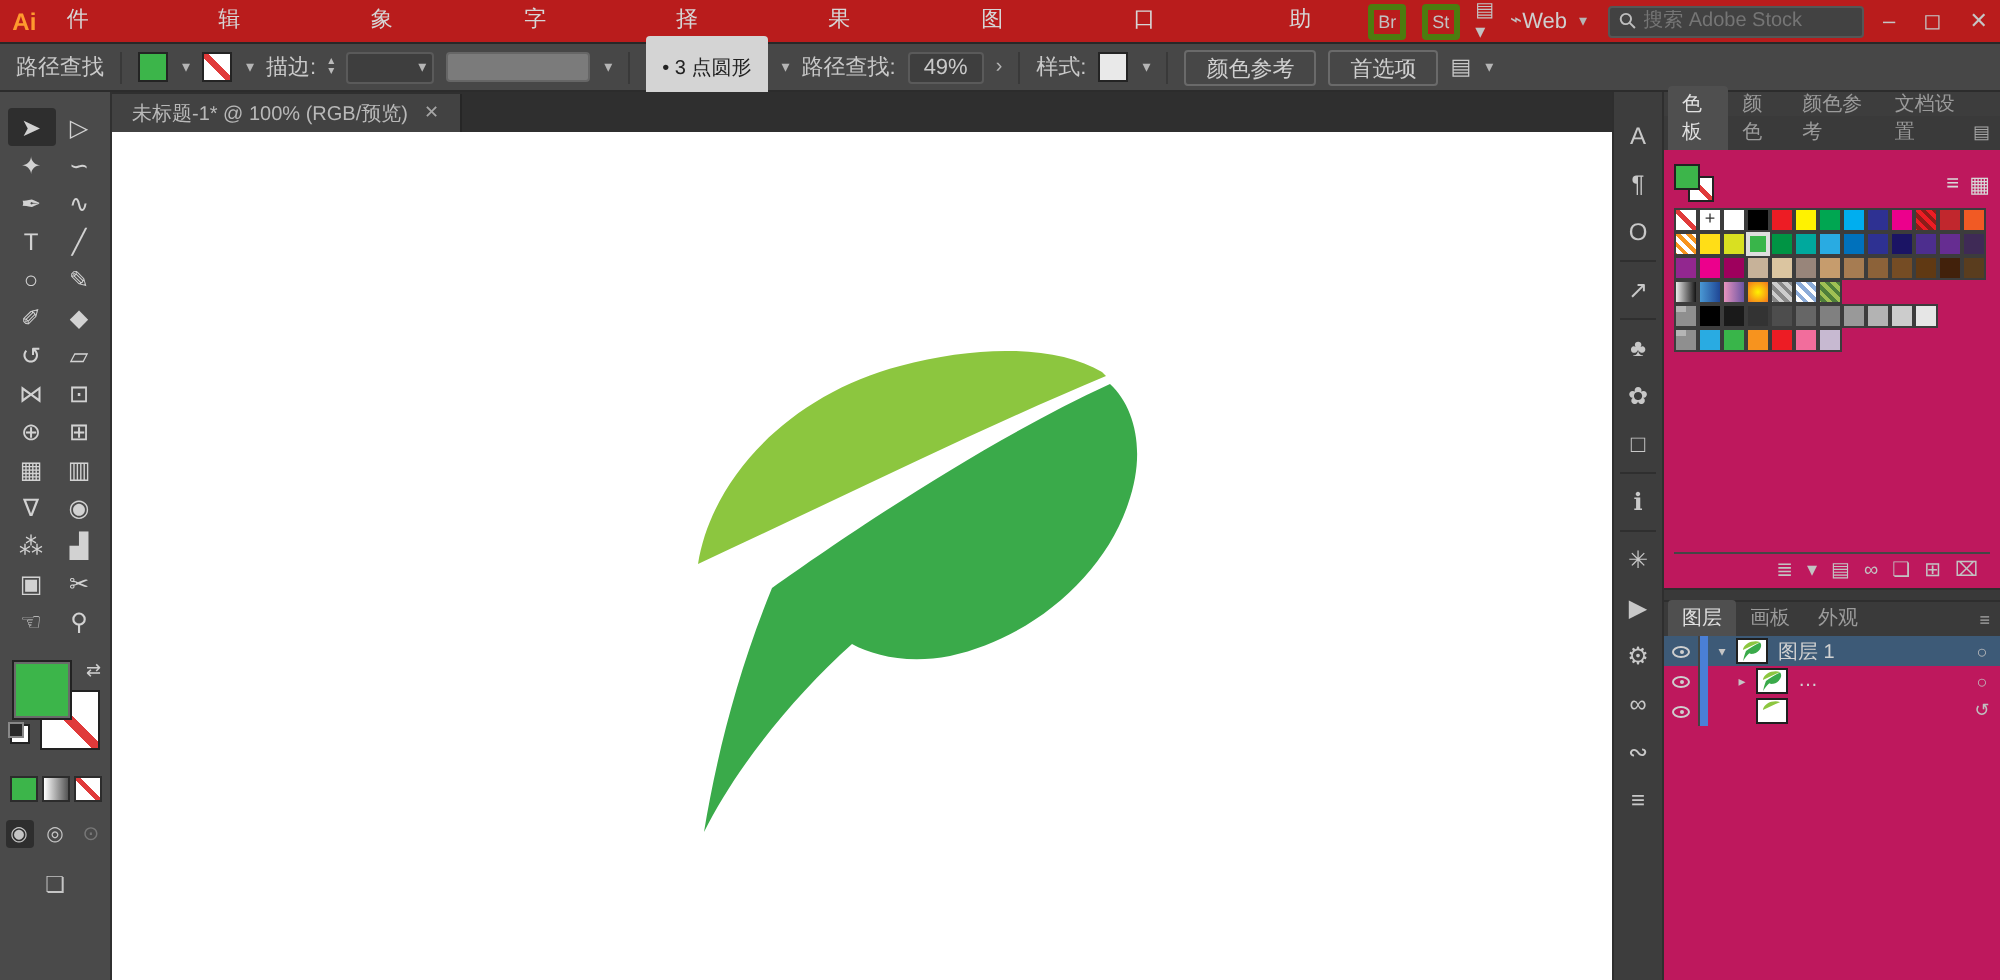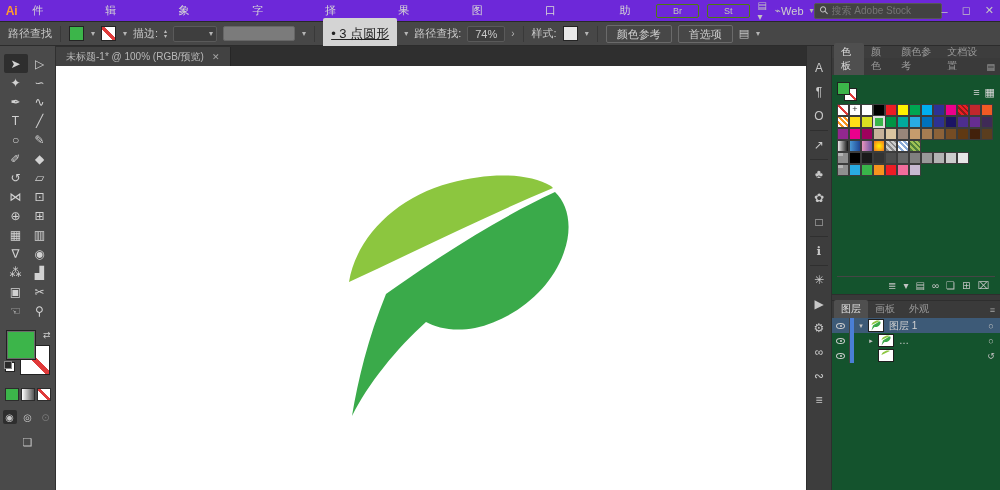--- a/index.html
+++ b/index.html
@@ -2,29 +2,29 @@
 <html><head>
 <meta charset="utf-8">
 <style>
   * { margin:0; padding:0; box-sizing:border-box; }
   html,body { width:1000px; height:490px; overflow:hidden; background:#333;
     font-family:"Liberation Sans","DejaVu Sans",sans-serif; font-size:11px; color:#ccc;
     -webkit-font-smoothing:antialiased; }
   .app { width:1000px; height:490px; display:flex; flex-direction:column; }
 
   
-  .titlebar { height:22px; background:#6d28d9; display:flex; align-items:center;
+  .titlebar { height:22px; background:#b91c1c; display:flex; align-items:center;
     border-bottom:1px solid #282828; flex:0 0 22px; }
   .ai-logo { width:30px; text-align:center; color:#ff9a2e; font-weight:bold; font-size:12px; cursor:default; }
   .menus { display:flex; align-items:center; height:100%;gap:38px; }
   .menu-item { padding:0 9px; line-height:21px; color:#d6d6d6; cursor:default; }
   .tb-icons { display:flex; align-items:center; gap:8px; margin-left:10px; }
   .tbicon { color:#c2c2c2; font-size:10px; cursor:default; }
-  .tbicon.boxed { border:1px solid #4d7c0f; border-radius:2px; padding:0 16px; line-height:12px; font-size:9px; }
-  .tb-right { margin-left:auto; display:flex; align-items:center; padding-right:6px; }
+  .tbicon.boxed { border:3px solid #4d7c0f; border-radius:2px; padding:0 2px; line-height:12px; font-size:9px; }
+  .tb-right { margin-left:auto; display:flex; align-items:center; gap:10px; padding-right:6px; }
   .workspace-switcher { display:flex; align-items:center; gap:5px; color:#cfcfcf; }
   .searchbox { display:flex; align-items:center; gap:4px; background:#424242; border:1px solid #565656;
     border-radius:2px; height:16px; width:128px; padding:0 5px; }
   .searchbox .mag { display:inline-block; transform:rotate(-45deg); color:#bdbdbd; font-size:11px; }
   .searchbox input { background:transparent; border:none; outline:none; color:#9a9a9a; font-size:10px; width:100px;
     font-family:"Liberation Sans","DejaVu Sans",sans-serif; }
   .winbtns { display:flex; align-items:center; gap:14px; color:#c5c5c5; font-size:11px; }
   .winbtns span { cursor:default; }
 
   
@@ -34,21 +34,21 @@
   .cb-swatch { width:15px; height:15px; border:1px solid #242424; display:inline-block; }
   .cb-fill { background:#3cb54a; }
   .cb-stroke, .none-slash { background:#fff;
     background-image:linear-gradient(45deg, transparent 42%, #e03a3a 42%, #e03a3a 58%, transparent 58%); }
   .dd { color:#b5b5b5; font-size:8px; margin-left:1px; }
   .stepper { display:inline-flex; flex-direction:column; font-size:6px; line-height:5px; color:#bbb; }
   .cb-select { width:44px; height:16px; background:#3e3e3e; border:1px solid #5a5a5a; border-radius:2px;
     display:inline-flex; align-items:center; justify-content:flex-end; padding:0 3px; }
   .cb-widebox { width:72px; height:15px; background:#7b7b7b; border:1px solid #666; border-radius:2px; }
   .brushbox { height:32px; background:#d4d4d4; color:#222; border-radius:2px; display:inline-flex;
-    align-items:center; padding:0 8px; font-size:13px;text-decoration:underline; }
+    align-items:center; padding:0 8px; font-size:10px; }
   .valuebox { height:16px; min-width:38px; background:#3e3e3e; border:1px solid #5a5a5a; border-radius:2px;
     display:inline-flex; align-items:center; justify-content:center; padding:0 4px; }
   .cb-style-swatch { width:15px; height:15px; background:#e9e9e9; border:1px solid #242424; }
   .cb-btn { border:1px solid #6a6a6a; border-radius:2px; background:transparent; color:#cfcfcf;
     font-size:11px; padding:1px 10px; height:18px; cursor:default; font-family:inherit; }
   .arrow-more { color:#b5b5b5; font-size:10px; }
 
   
   .main { flex:1; display:flex; min-height:0; }
 
@@ -88,21 +88,21 @@
   .leaf-svg { position:absolute; left:0; top:0; }
 
   
   .dock { width:26px; background:#3d3d3d; border-left:1px solid #2e2e2e; border-right:1px solid #2e2e2e;
     display:flex; flex-direction:column; align-items:center; padding-top:10px; gap:0; flex:0 0 26px; }
   .dock-icon { width:22px; height:24px; display:flex; align-items:center; justify-content:center;
     color:#c8c8c8; font-size:12px; cursor:default; }
   .dock-sep { width:18px; height:1px; background:#2f2f2f; margin:2px 0; }
 
   
-  .panels { width:168px; background:#14532d; display:flex; flex-direction:column; flex:0 0 168px; }
+  .panels { width:168px; background:#be185d; display:flex; flex-direction:column; flex:0 0 168px; }
   .panels-topstrip { height:12px; background:#3d3d3d; }
   .ptabs { height:17px; background:#3a3a3a; display:flex; align-items:flex-end; padding-left:2px; }
   .ptab { padding:2px 7px; font-size:10px; color:#9b9b9b; cursor:default; }
   .ptab.active { background:#4f4f4f; color:#e0e0e0; border-radius:2px 2px 0 0; }
   .ptab-menu { margin-left:auto; margin-right:5px; color:#a5a5a5; font-size:9px; align-self:center; }
 
   .swatches-body { padding:5px 5px 0 5px; }
   .sw-header { display:flex; align-items:center; height:24px; }
   .sw-fsmini { position:relative; width:22px; height:20px; }
   .sw-fsmini .f { position:absolute; left:0; top:0; width:13px; height:13px; background:#3cb54a; border:1px solid #222; }
@@ -190,21 +190,21 @@
       </span>
     <span class="cb-select">
         <span class="dd">▾</span>
       </span>
     <span class="cb-widebox"></span>
     <span class="dd">▾</span>
     <span class="cb-sep"></span>
     <span class="brushbox">• 3 点圆形</span>
     <span class="dd">▾</span>
     <span>路径查找:</span>
-    <span class="valuebox">74%</span>
+    <span class="valuebox">49%</span>
     <span class="arrow-more">›</span>
     <span class="cb-sep"></span>
     <span>样式:</span>
     <span class="cb-style-swatch"></span>
     <span class="dd">▾</span>
     <span class="cb-sep"></span>
     <button class="cb-btn">颜色参考</button>
     <button class="cb-btn">首选项</button>
     <span>▤</span>
     <span class="dd">▾</span>

